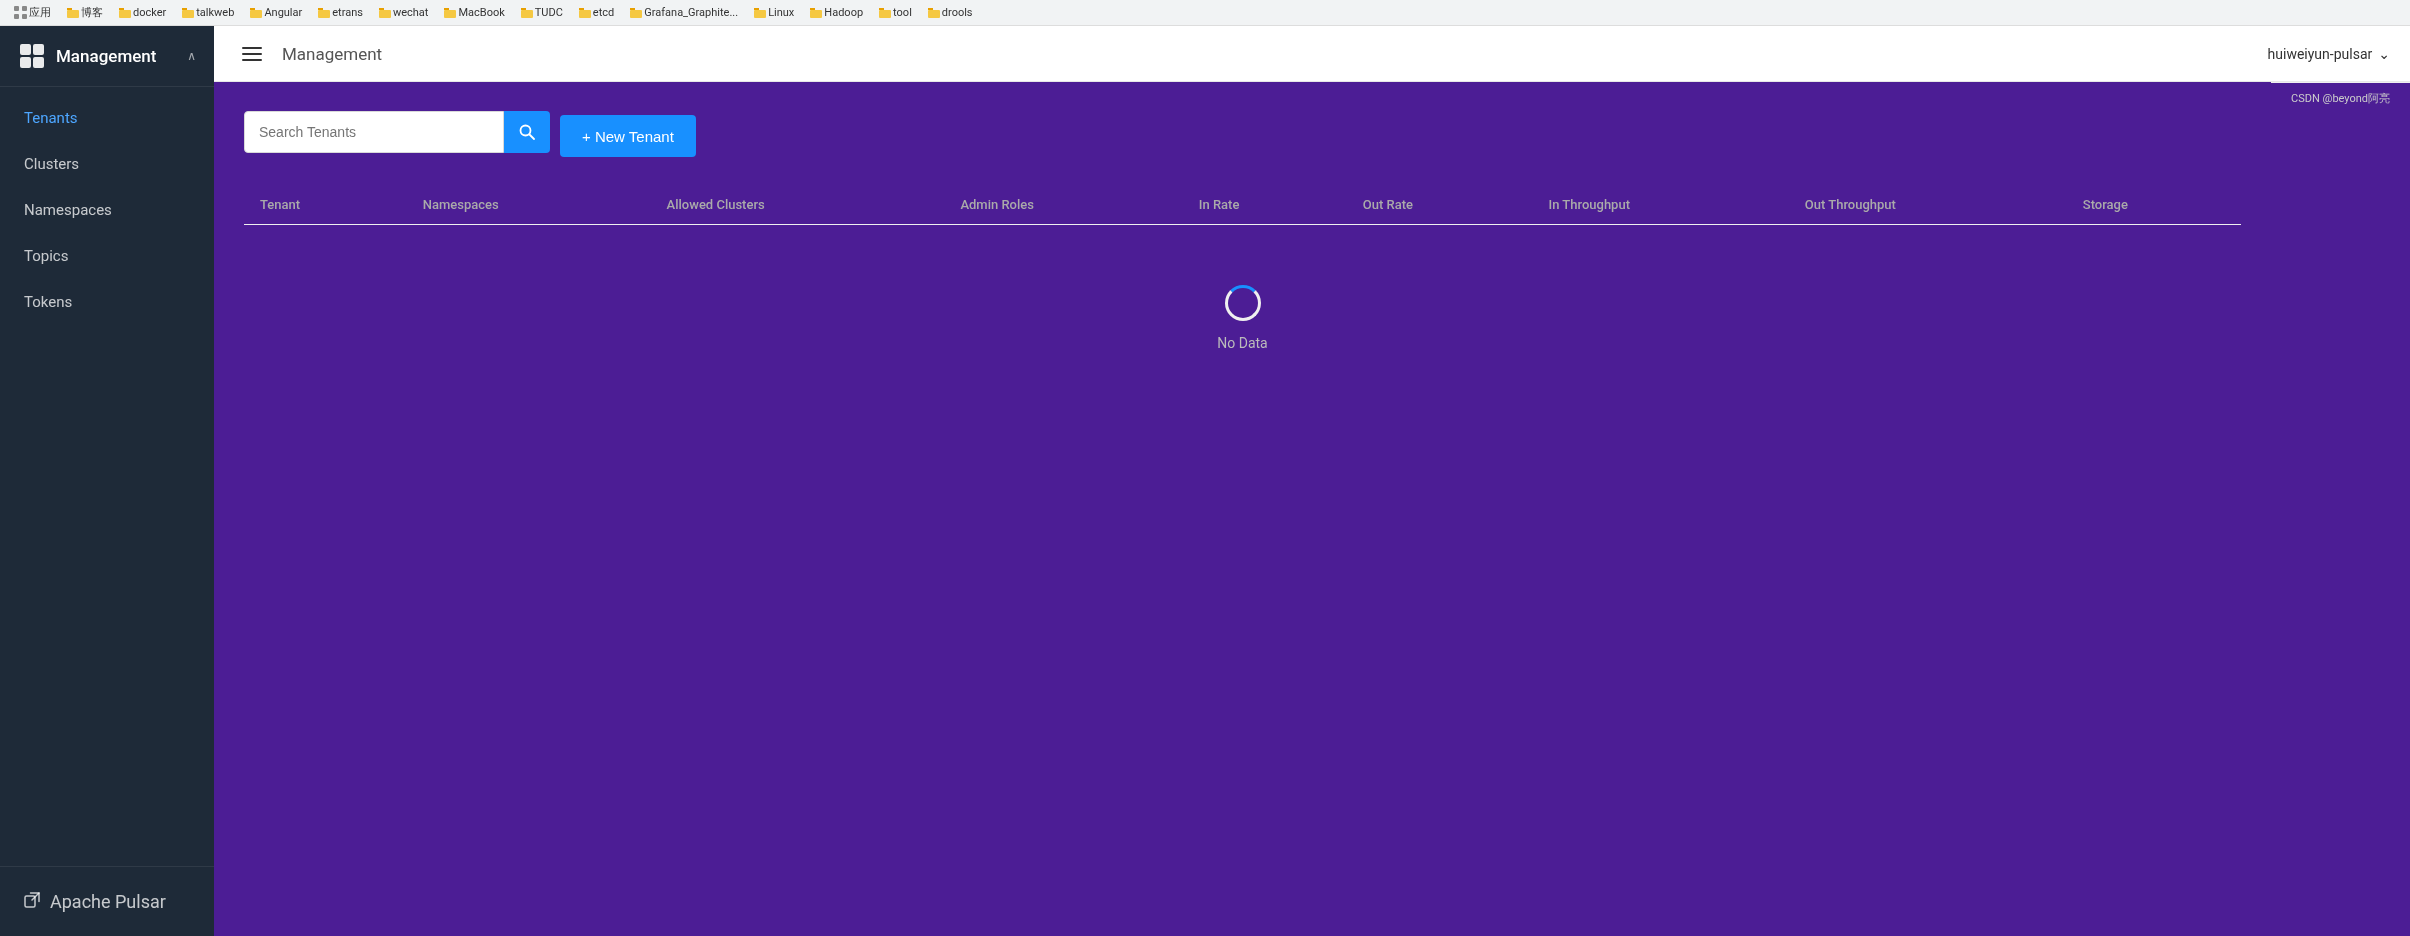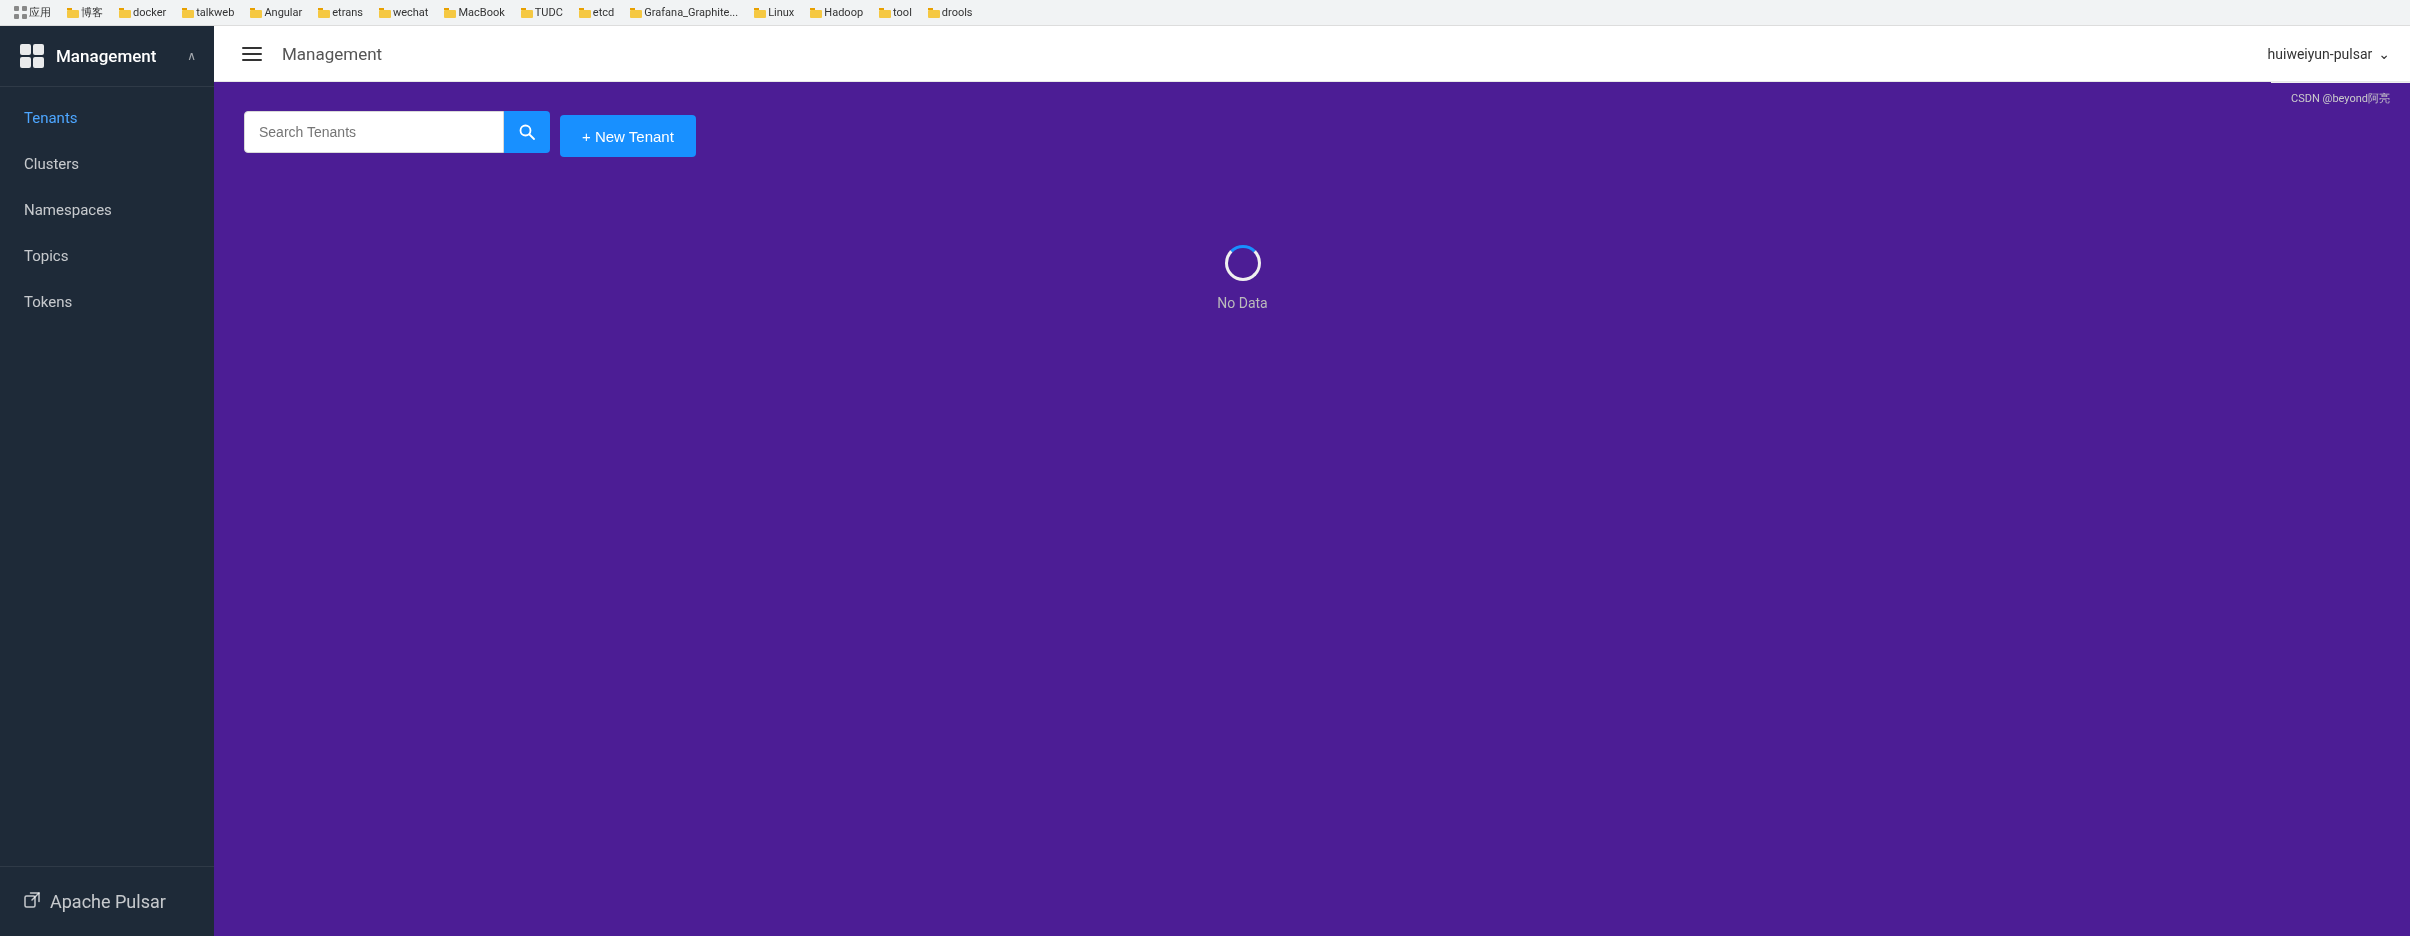--- a/index.html
+++ b/index.html
@@ -499,20 +499,37 @@
                 <line x1="10.5" y1="10.5" x2="15" y2="15" stroke="white" stroke-width="1.8" stroke-linecap="round"></line>
               </svg>
             </button>
           </div>
           <button class="new-tenant-btn">
             <span>+ New Tenant</span>
           </button>
         </div>
 
         <div class="table-container">
+          <table class="data-table">
+            <thead>
+              <tr>
+                <th>Tenant</th>
+                <th>Namespaces</th>
+                <th>Allowed Clusters</th>
+                <th>Admin Roles</th>
+                <th>In Rate</th>
+                <th>Out Rate</th>
+                <th>In Throughput</th>
+                <th>Out Throughput</th>
+                <th>Storage</th>
+              </tr>
+            </thead>
+            <tbody>
+            </tbody>
+          </table>
 
           <div class="loading-container">
             <div class="spinner"></div>
             <span class="no-data-text">No Data</span>
           </div>
         </div>
 
       </div>
 
       <div class="footer">

